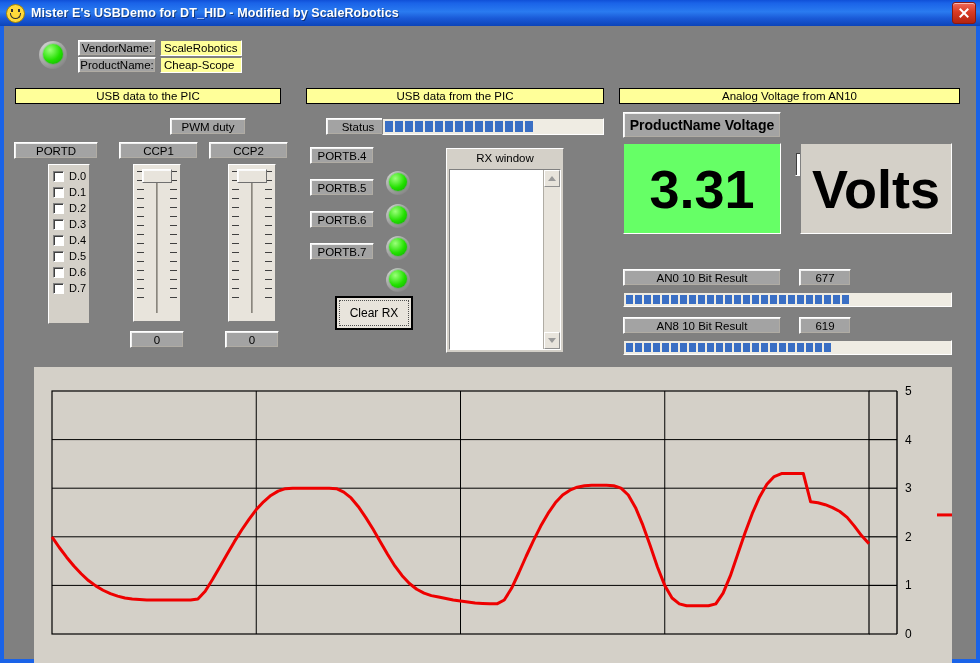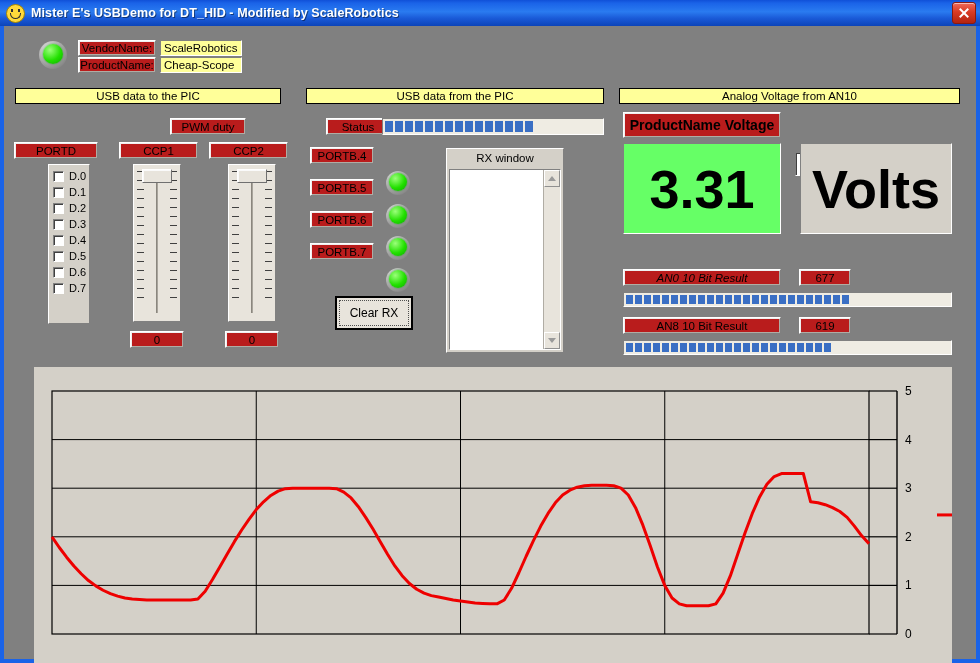--- a/index.html
+++ b/index.html
@@ -34,21 +34,21 @@
   .tb-close span:after{content:"";left:0;top:0;width:2px;height:12px;transform:rotate(-90deg);}
 
   
   .winframe{position:absolute;left:0;top:26px;width:980px;height:637px;
             border-left:4px solid #1a63e8;border-right:4px solid #1a63e8;border-bottom:4px solid #1a63e8;
             box-sizing:border-box;background:#808080;}
   .form{position:absolute;left:4px;top:26px;width:972px;height:633px;background:#808080;}
 
   
   .lbl3d{
-    background:#b91c1c;border:1px solid;border-color:#fff #808080 #808080 #fff;
+    background:#a3a3a3;border:1px solid;border-color:#fff #808080 #808080 #fff;
     box-shadow:inset 1px 1px 0 #efefef, inset -1px -1px 0 #b0aca4;
     font-size:11.5px;color:#000;display:flex;align-items:center;justify-content:center;
     box-sizing:border-box;text-align:center;
   }
   .banner{
     background:#ffff99;border:1px solid #000;font-size:11.5px;color:#000;
     display:flex;align-items:center;justify-content:center;box-sizing:border-box;
   }
   .fieldy{
     background:#ffff99;border:1px solid;border-color:#808080 #fff #fff #808080;
@@ -353,21 +353,21 @@
         </div>
       </div>
     </div>
 
     <div class="lbl3d abs" style="left:619px;top:86px;width:158px;height:26px;font-size:14px;font-weight:bold;">ProductName Voltage</div>
     <div class="textbox abs" style="left:791px;top:86px;width:44px;height:24px;margin-top:40px;">5.00</div>
 
     <div class="bigbox green" style="left:619px;top:117px;width:158px;height:91px;">3.31</div>
     <div class="bigbox grey" style="left:796px;top:117px;width:152px;height:91px;">Volts</div>
 
-    <div class="lbl3d abs" style="left:619px;top:243px;width:158px;height:17px;font-style:italic;">AN0 10 Bit Result</div>
+    <div class="lbl3d abs" style="left:619px;top:243px;width:158px;height:17px;">AN0 10 Bit Result</div>
     <div class="lbl3d abs" style="left:795px;top:243px;width:52px;height:17px;">677</div>
     <div class="pbar" style="left:619px;top:266px;width:329px;height:15px;">
         <i style="width: 7px;"></i>
         <i style="width: 7px;"></i>
         <i style="width: 7px;"></i>
         <i style="width: 7px;"></i>
         <i style="width: 7px;"></i>
         <i style="width: 7px;"></i>
         <i style="width: 7px;"></i>
         <i style="width: 7px;"></i>

